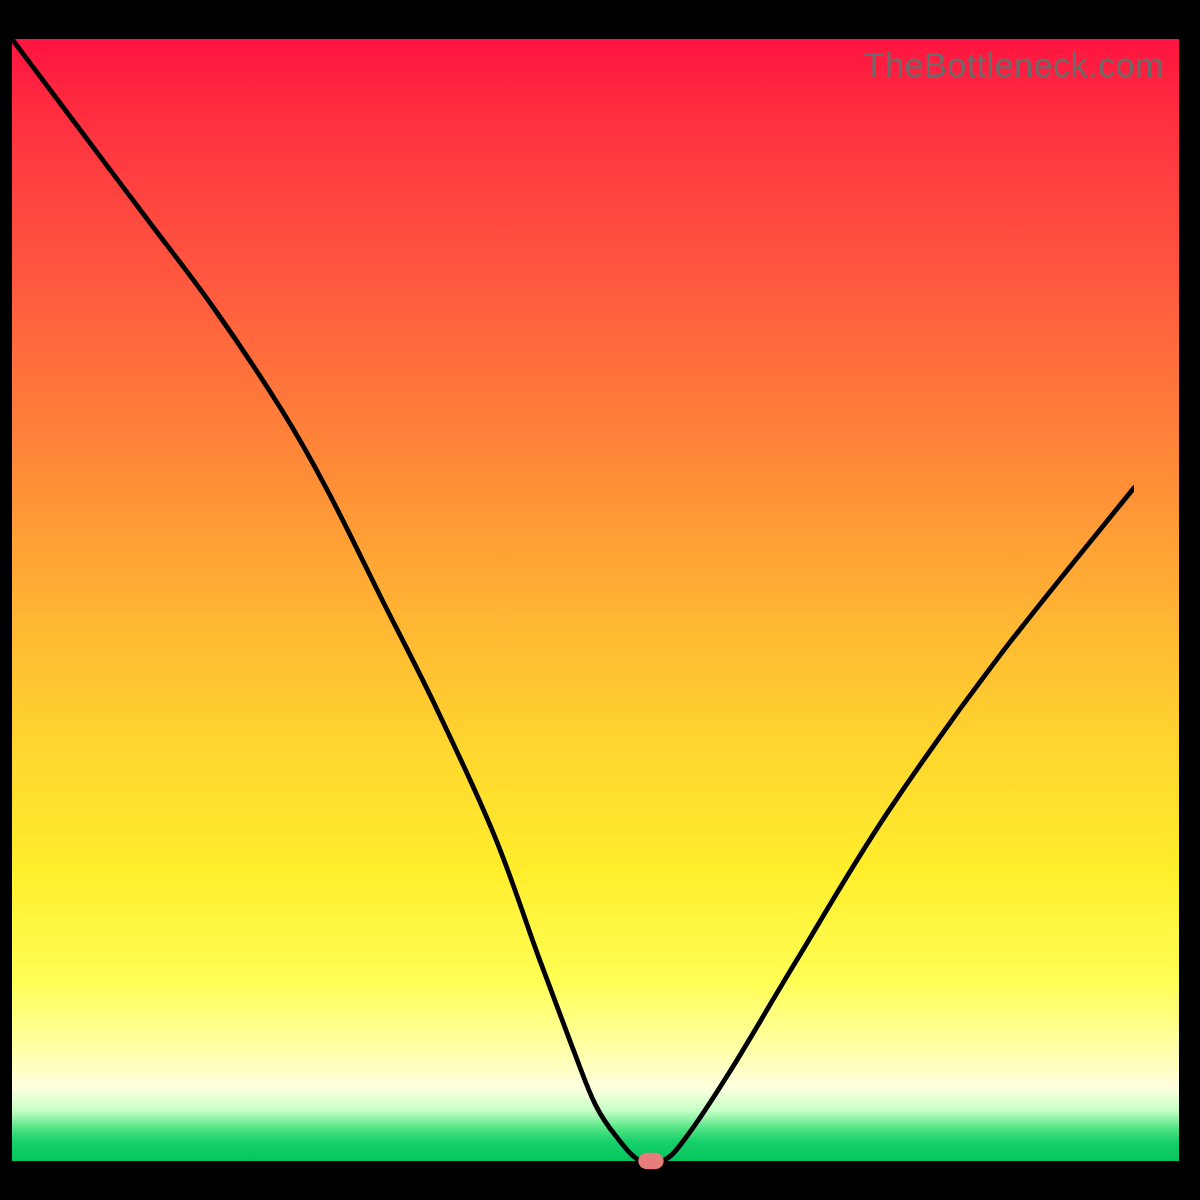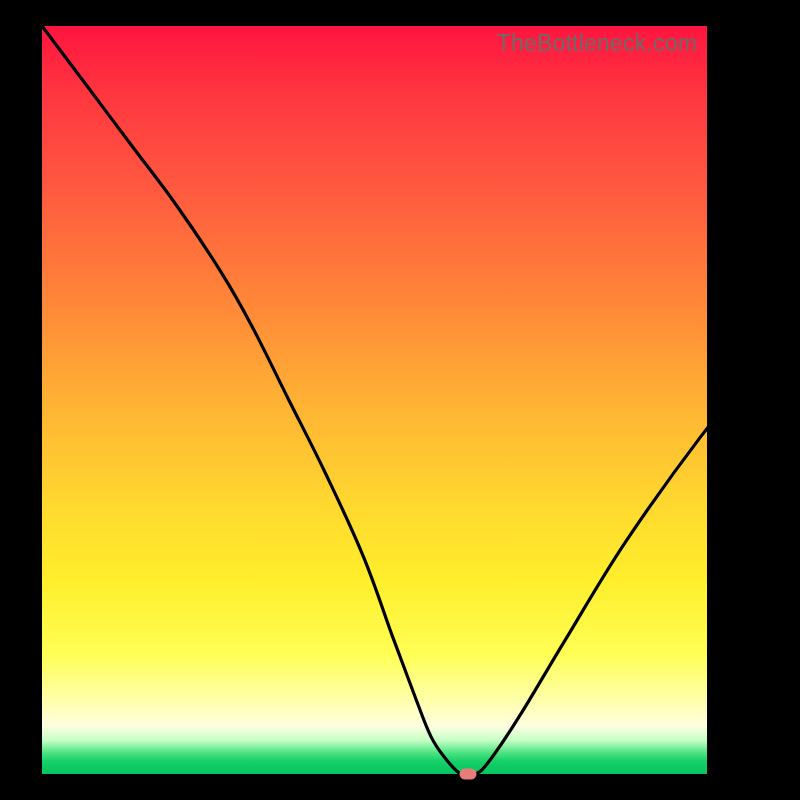--- a/index.html
+++ b/index.html
@@ -12,23 +12,23 @@
     font-family: Arial, Helvetica, sans-serif;
   }
   .frame {
     position: relative;
     width: 800px;
     height: 800px;
     background: #000;
   }
   .plot-area {
     position: absolute;
-    left: 42px;
+    left: 8px;
     top: 26px;
-    width: 665px;
+    width: 778px;
     height: 748px;
     
     background: linear-gradient(
       to bottom,
       #ff143f 0%,
       #ff3640 9%,
       #ff5a3f 22%,
       #ff8a38 38%,
       #ffb733 52%,
       #ffd82f 64%,

